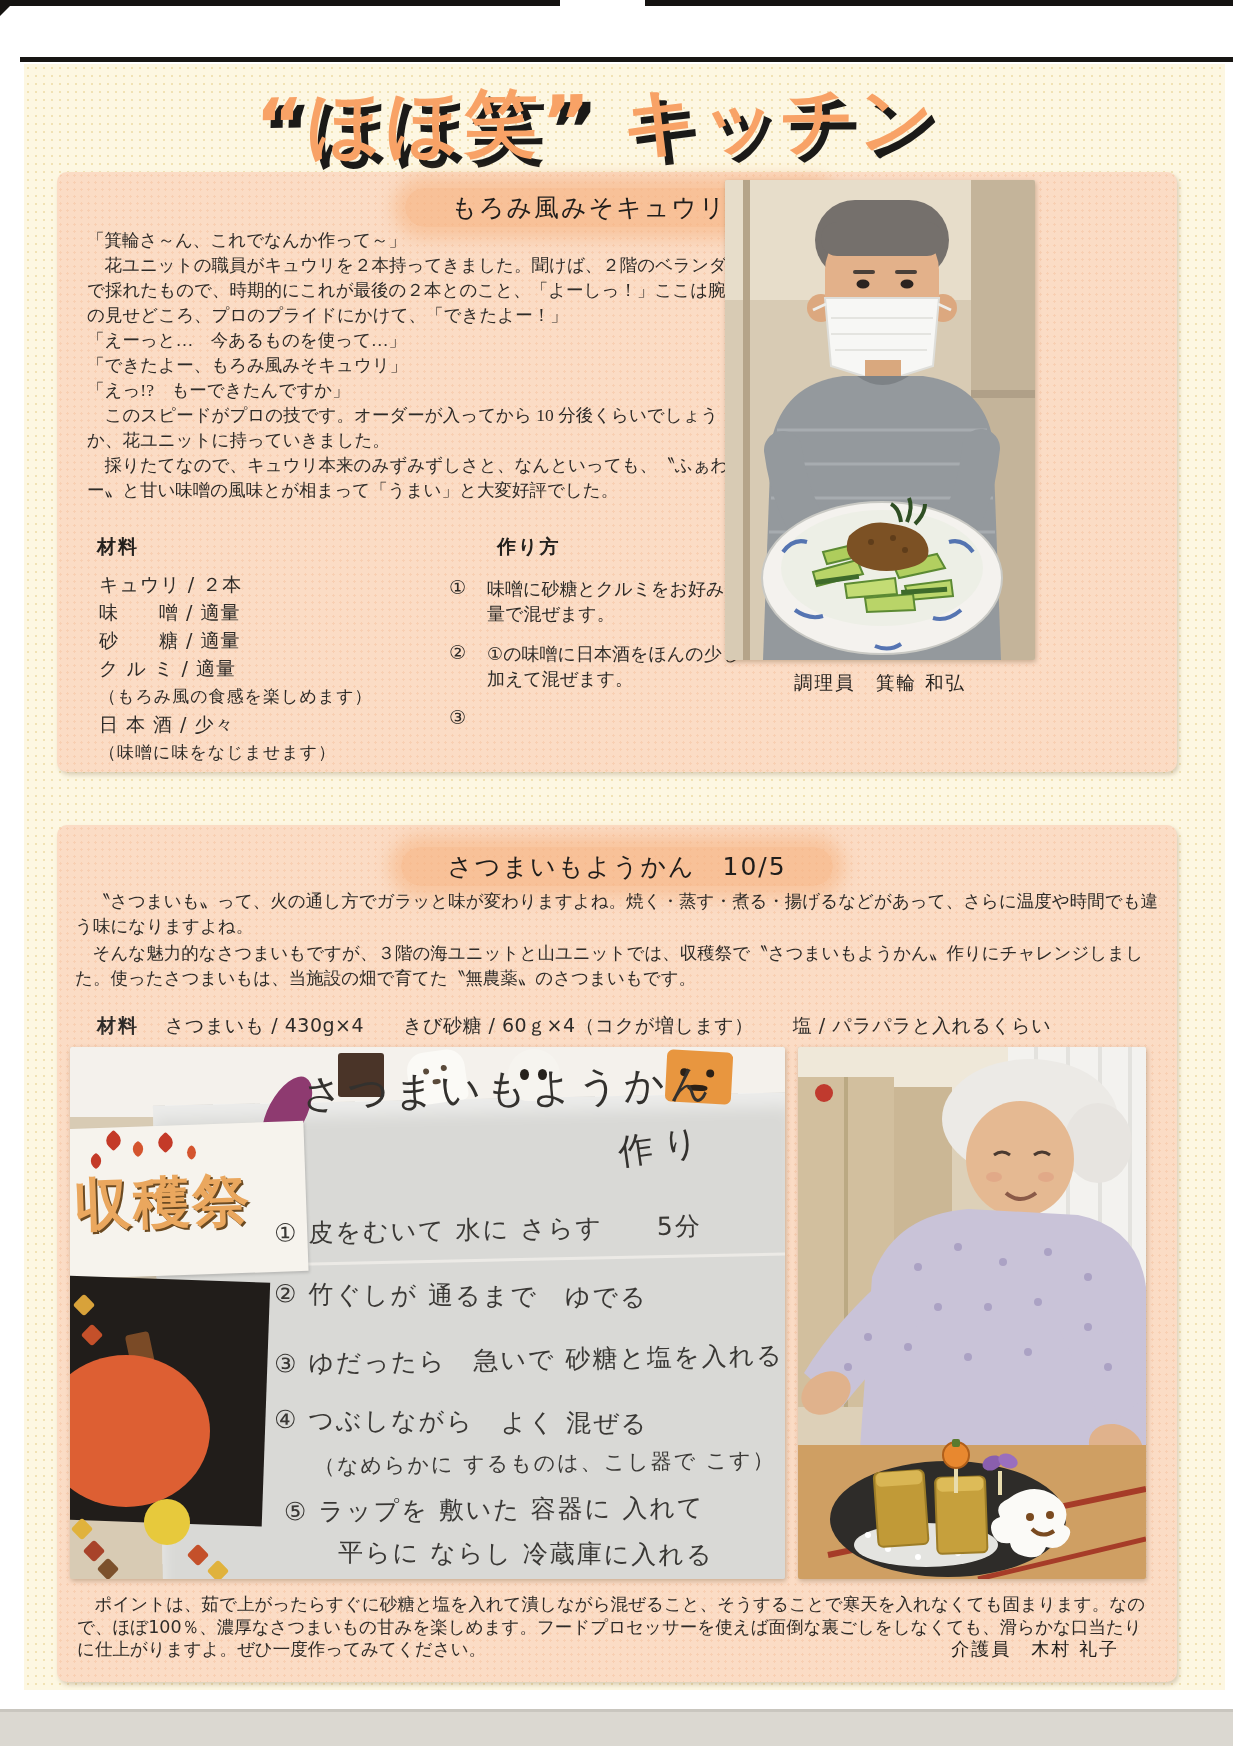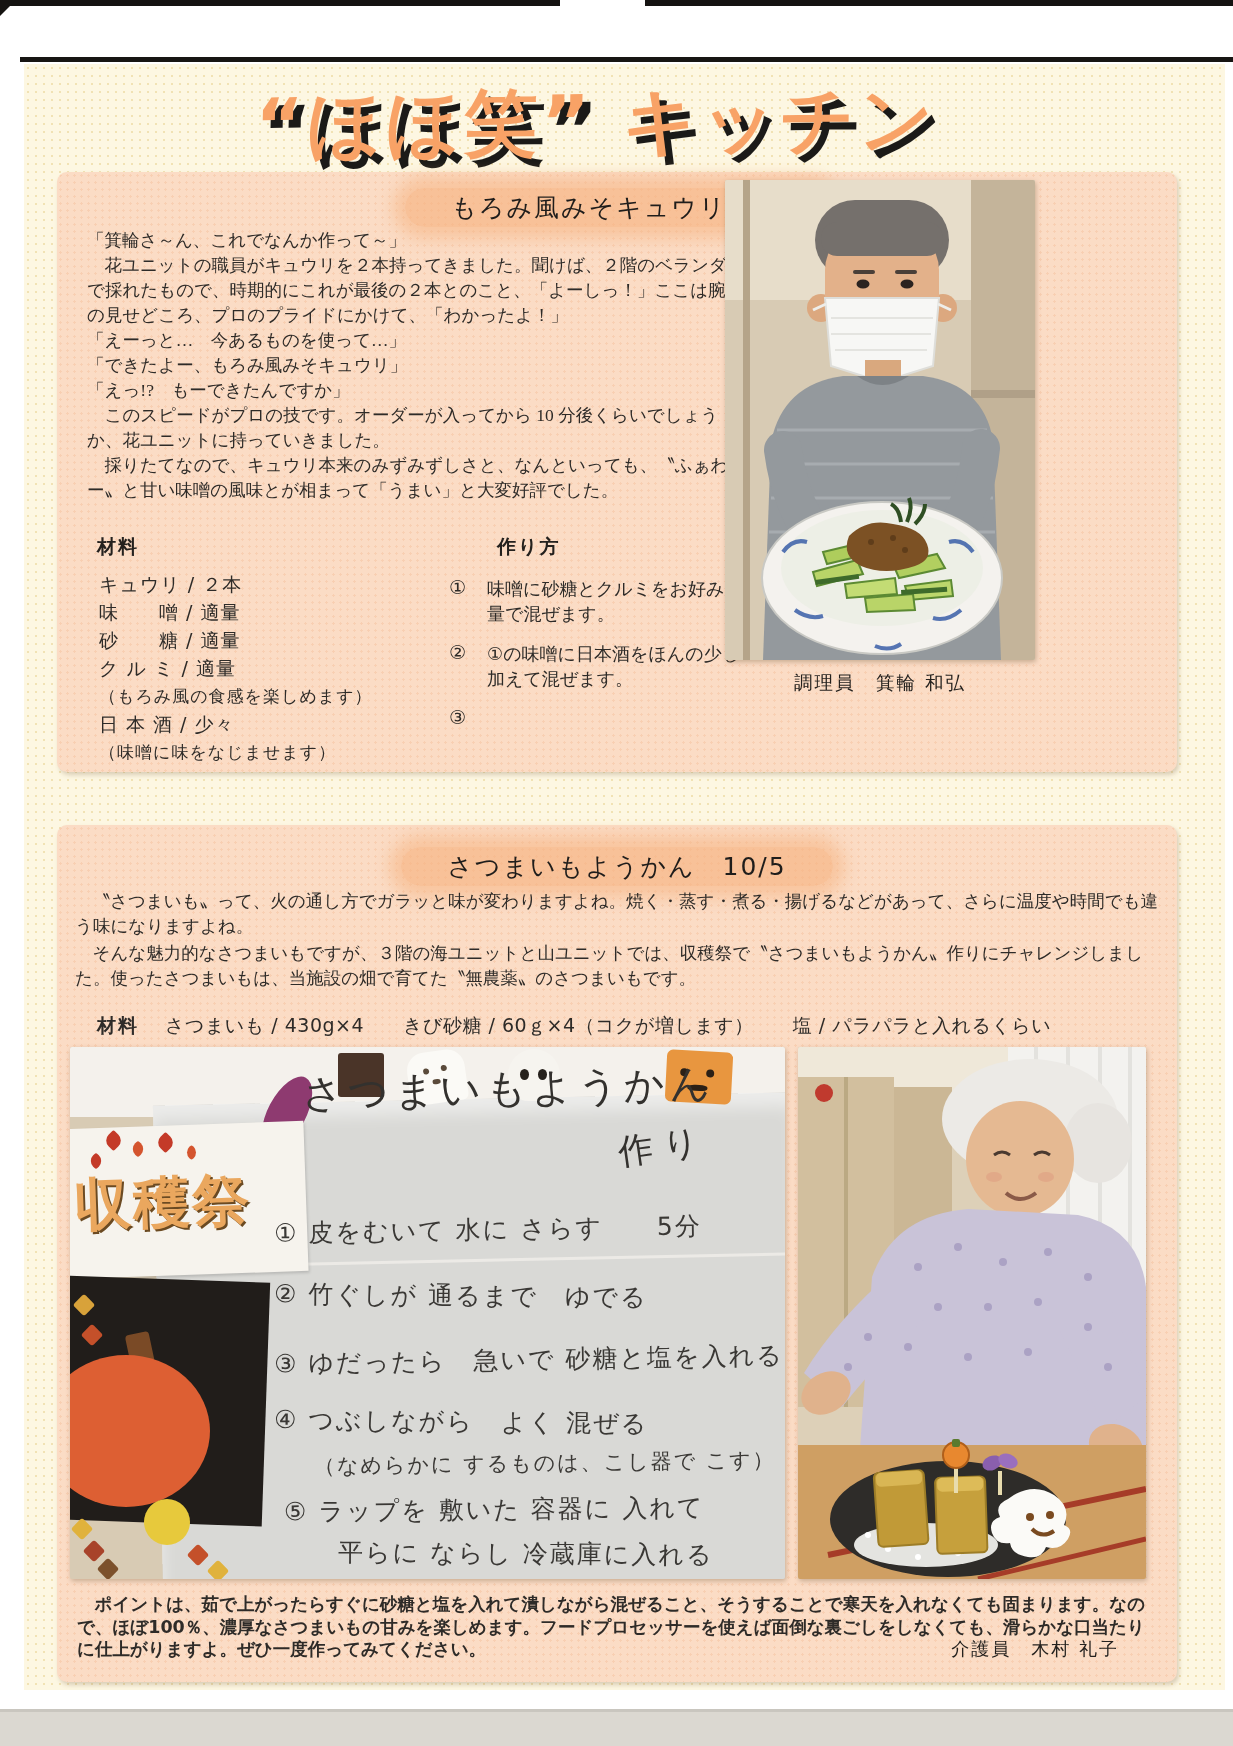--- a/index.html
+++ b/index.html
@@ -30,21 +30,21 @@
                    background:rgba(246,178,128,.65);box-shadow:0 0 16px 12px rgba(246,178,128,.55);}
   .p-block div{font-size:17.5px;line-height:25px;color:#2e2b28;}
   .sec-head{font-size:19px;font-weight:bold;color:#24211e;letter-spacing:2px;}
   .ing-line{font-size:19px;line-height:28px;color:#2e2b28;letter-spacing:1px;white-space:pre;}
   .step{display:flex;margin-bottom:15px;}
   .step-num{font-size:19px;width:38px;flex:none;color:#2e2b28;}
   .step-text{font-size:18px;line-height:25px;color:#2e2b28;}
   .caption{font-size:18.5px;color:#24211e;text-align:center;letter-spacing:2px;}
   .materials-line{font-size:19px;color:#2e2b28;letter-spacing:.5px;}
   .materials-line b{font-weight:bold;margin-right:26px;letter-spacing:2px;}
-  .closing{font-size:17.5px;line-height:22.5px;color:#2e2b28;font-weight:bold;}
+  .closing{font-size:17.5px;line-height:22.5px;color:#2e2b28;}
   .credit{font-size:18px;color:#24211e;letter-spacing:2px;}
   
   .photo{overflow:hidden;border-radius:2px;box-shadow:1px 2px 5px rgba(110,80,50,.35);background:#d8cbb4;}
   
   #posterPhoto{background:#efedе8;}
   .poster-wall{left:0;top:0;right:0;height:70px;background:#f4f1ec;}
   .poster-paper{left:88px;top:52px;width:640px;height:492px;background:#d9d9d6;transform:rotate(-1.2deg);
                 box-shadow:inset 0 14px 16px rgba(255,255,255,.5);}
   .crease{left:90px;top:212px;width:630px;height:3px;background:#eceae6;transform:rotate(-1.2deg);}
   .ghost{background:#fbfaf6;border-radius:18px 18px 6px 10px;}
@@ -83,21 +83,21 @@
 
   <div class="abs main-title">“ほほ笑” キッチン</div>
 
   <div id="panel1" class="abs panel">
     <div class="abs panel-title" style="top:16px;">
       <span class="hl">もろみ風みそキュウリ 9/8</span>
     </div>
 
     <div class="abs p-block" style="left:30px;top:56px;width:648px;font-family:Liberation Serif, serif;">
       <div>「箕輪さ～ん、これでなんか作って～」</div>
-      <div>　花ユニットの職員がキュウリを２本持ってきました。聞けば、２階のベランダで採れたもので、時期的にこれが最後の２本とのこと、「よーしっ！」ここは腕の見せどころ、プロのプライドにかけて、「わかったよ！」</div>
+      <div>　花ユニットの職員がキュウリを２本持ってきました。聞けば、２階のベランダで採れたもので、時期的にこれが最後の２本とのこと、「よーしっ！」ここは腕の見せどころ、プロのプライドにかけて、「できたよー！」</div>
       <div>「えーっと…　今あるものを使って…」</div>
       <div>「できたよー、もろみ風みそキュウリ」</div>
       <div>「えっ!?　もーできたんですか」</div>
       <div>　このスピードがプロの技です。オーダーが入ってから 10 分後くらいでしょうか、花ユニットに持っていきました。</div>
       <div>　採りたてなので、キュウリ本来のみずみずしさと、なんといっても、〝ふぁわー〟と甘い味噌の風味とが相まって「うまい」と大変好評でした。</div>
     </div>
 
     <div class="abs sec-head" style="left:40px;top:362px;">材料</div>
     <div class="abs" style="left:42px;top:398px;">
       <div class="ing-line">キュウリ / ２本</div>

